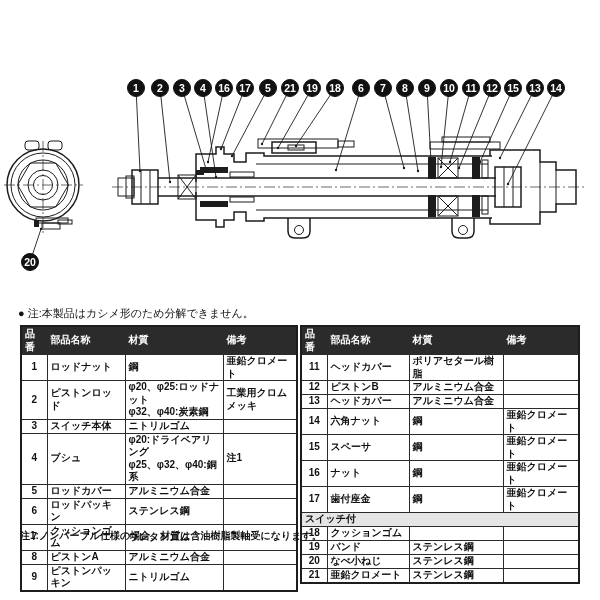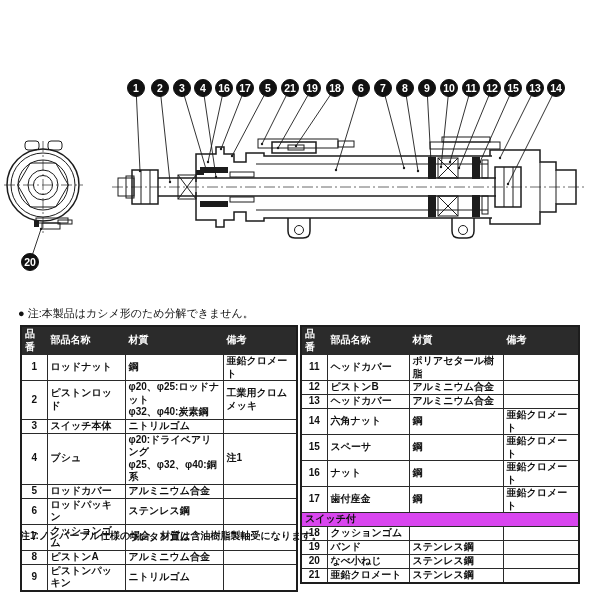--- a/index.html
+++ b/index.html
@@ -15,21 +15,21 @@
   .callout-num{fill:#fff;font:bold 10.5px "Liberation Sans",sans-serif;text-anchor:middle;}
   .note-top{position:absolute;top:306px;left:18px;font-size:11px;font-weight:normal;}
   .footnote{position:absolute;top:529px;left:20px;font-size:10px;font-weight:bold;}
   table.parts{position:absolute;border-collapse:collapse;table-layout:fixed;
         border:2px solid #1d1d1d;font-size:10px;font-weight:bold;line-height:1.25;}
   table.parts th{background:#2b2b2b;color:#fff;text-align:left;padding:1px 3px;
         border:1px solid #2b2b2b;font-size:10px;height:13px;}
   table.parts td{border:1px solid #2a2a2a;padding:0 3px;height:13px;
         white-space:pre-line;vertical-align:middle;background:#fff;}
   table.parts td.col-no{text-align:center;padding:0 1px;}
-  table.parts td.section{background:#d946ef;color:#111;margin-top:24px;}
+  table.parts td.section{background:#e5e5e5;color:#111;margin-top:24px;}
   #table-left{top:325px;left:20px;width:276px;}
   #table-right{top:325px;left:300px;width:278px;}
 </style>
 </head>
 <body>
 
 <div class="page">
 
   <svg width="600" height="305" viewBox="0 0 600 305">
 

